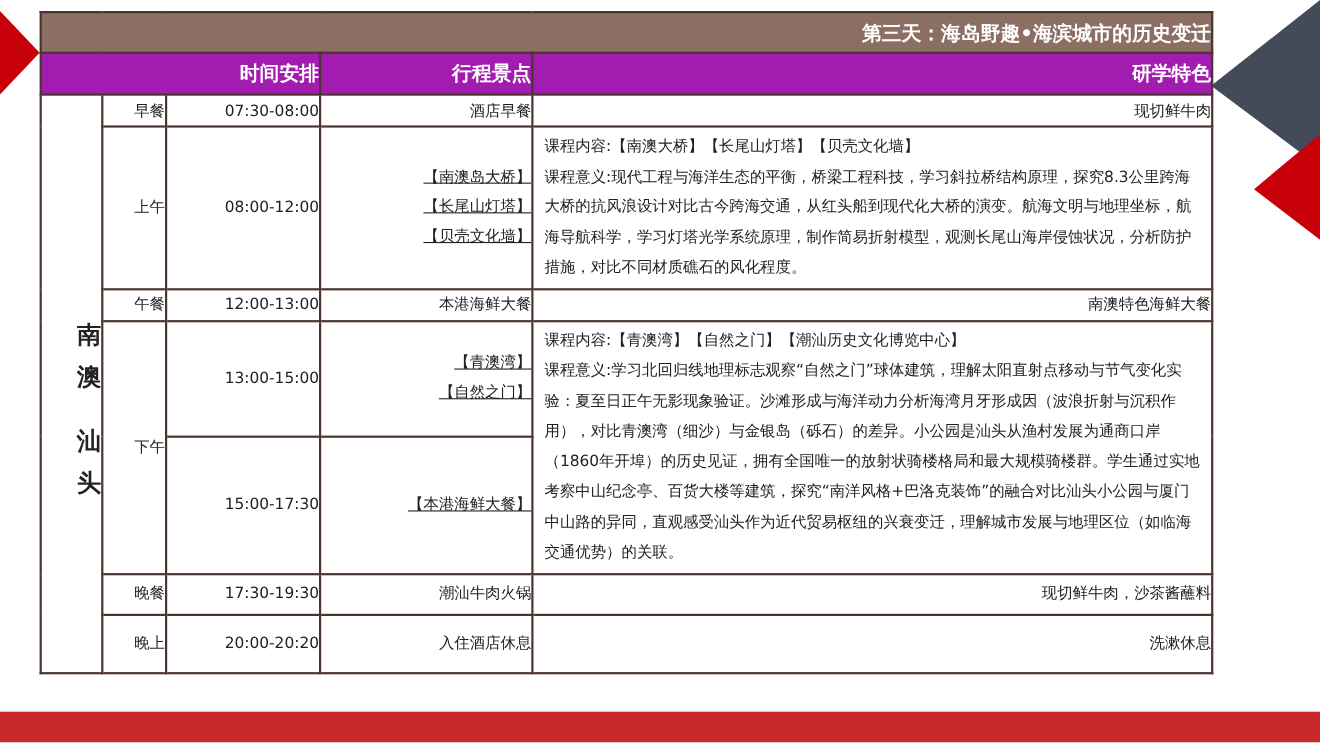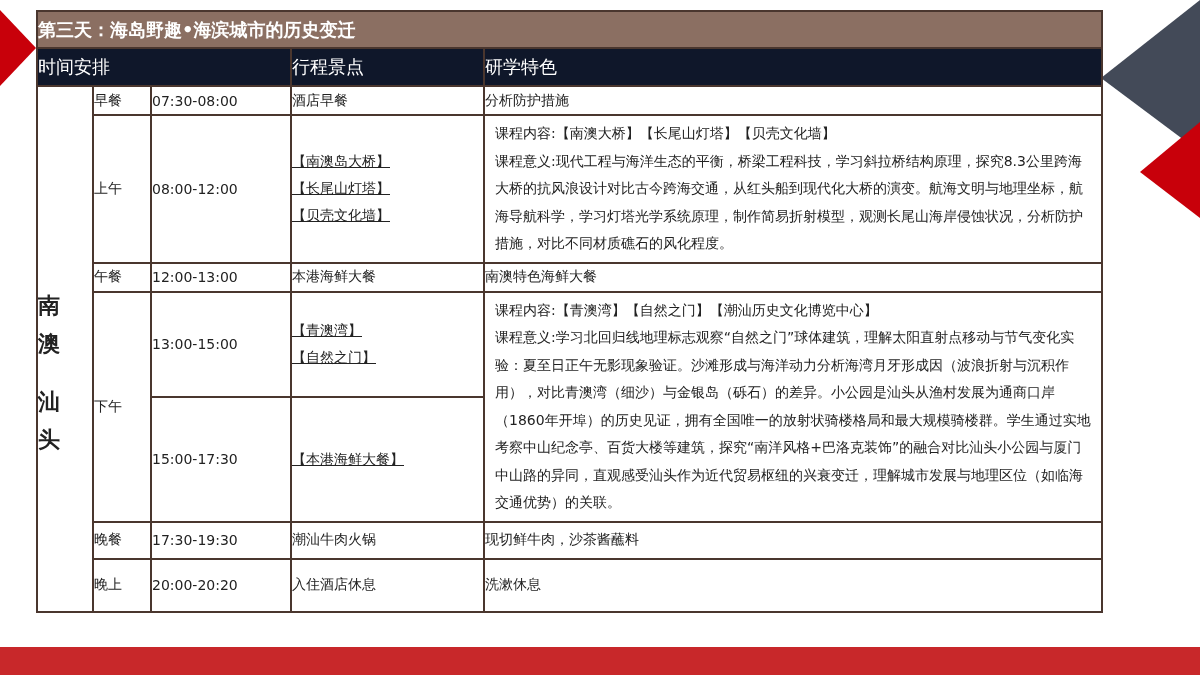--- a/index.html
+++ b/index.html
@@ -10,28 +10,28 @@
 
   .bottom-bar { position: absolute; left: 0; top: 647px; width: 1200px; height: 28px; background: #c8282a; }
 
   table.schedule {
     position: absolute; left: 36px; top: 10px; width: 1065px;
     border-collapse: collapse; table-layout: fixed;
     font-size: 14px;
   }
   table.schedule td, table.schedule th {
     border: 2px solid #4a362e;
-    text-align: left; vertical-align: middle;
+    text-align: right; vertical-align: middle;
     padding: 0;
   }
   .title-cell {
     background: #8b6f62; color: #ffffff; font-weight: bold; font-size: 18px; height: 37px;
   }
   .head-cell {
-    background: #0f172a; color: #ffffff; font-weight: normal; font-size: 18px; height: 38px;
+    background: #a21caf; color: #ffffff; font-weight: bold; font-size: 18px; height: 38px;
   }
   .city-cell { font-weight: bold; font-size: 22px; line-height: 1; }
   .city-cell span { display: block; }
   .city-gap { height: 48px; }
   .city-char { height: 38px; line-height: 38px; }
   .desc { text-align: left !important; padding: 4px 10px !important; line-height: 27.5px; font-size: 14px; border-radius: 26px; }
   .spot-list span { display: block; line-height: 27px; text-decoration: underline; }
 </style>
 </head>
 <body>
@@ -65,21 +65,21 @@
       <span class="city-gap"></span>
       <span class="city-char">南</span>
       <span class="city-char">澳</span>
       <span class="city-gap" style="height:20px"></span>
       <span class="city-char">汕</span>
       <span class="city-char">头</span>
     </td>
     <td>早餐</td>
     <td>07:30-08:00</td>
     <td>酒店早餐</td>
-    <td>分析防护措施</td>
+    <td>现切鲜牛肉</td>
   </tr>
 
   <tr style="height:142px">
     <td>上午</td>
     <td>08:00-12:00</td>
     <td class="spot-list">
       <span>【南澳岛大桥】</span>
       <span>【长尾山灯塔】</span>
       <span>【贝壳文化墙】</span>
     </td>

